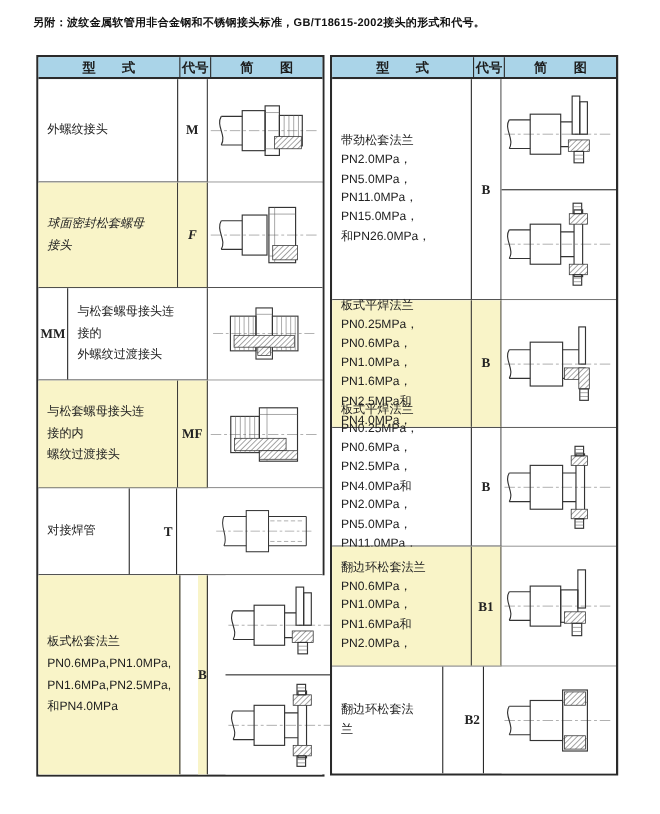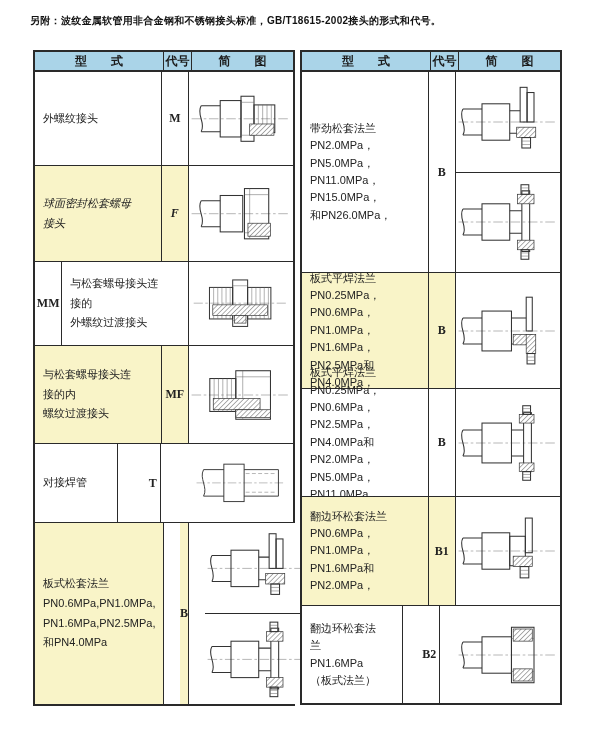--- a/index.html
+++ b/index.html
@@ -330,21 +330,20 @@
               <rect x="66" y="52" width="22" height="12" fill="url(#hatch)" stroke="#333" stroke-width="0.8"></rect>
               <rect x="74" y="64" width="10" height="13" stroke="#333" stroke-width="1.2" fill="none"></rect>
               <path d="M74 68.33333333333333 h10 M74 72.66666666666667 h10" stroke="#666" stroke-width="0.6" fill="none"></path>
             </svg>
           </div>
         </div>
       </div>
       <div class="row" style="height: 97px;">
         <div class="c type">
           <div>翻边环松套法兰</div>
-          <div>PN1.6MPa（板式法兰）</div>
         </div>
         <div class="c code">B2</div>
         <div class="c diag">
           <div class="dhalf">
             <svg viewBox="0 0 120 92">
               <line x1="3" y1="46" x2="117" y2="46" stroke="#888" stroke-width="0.7" stroke-dasharray="11 3 3 3"></line>
               <path d="M30 31 H8 M30 61 H8" stroke="#333" stroke-width="1.2" fill="none"></path>
               <path d="M8 31 c-6 10 6 20 0 30" stroke="#333" stroke-width="1.2" fill="none"></path>
               <rect x="30" y="25" width="34" height="42" stroke="#333" stroke-width="1.2" fill="none"></rect>
               <rect x="64" y="14" width="26" height="64" stroke="#333" stroke-width="1.2" fill="none"></rect>

